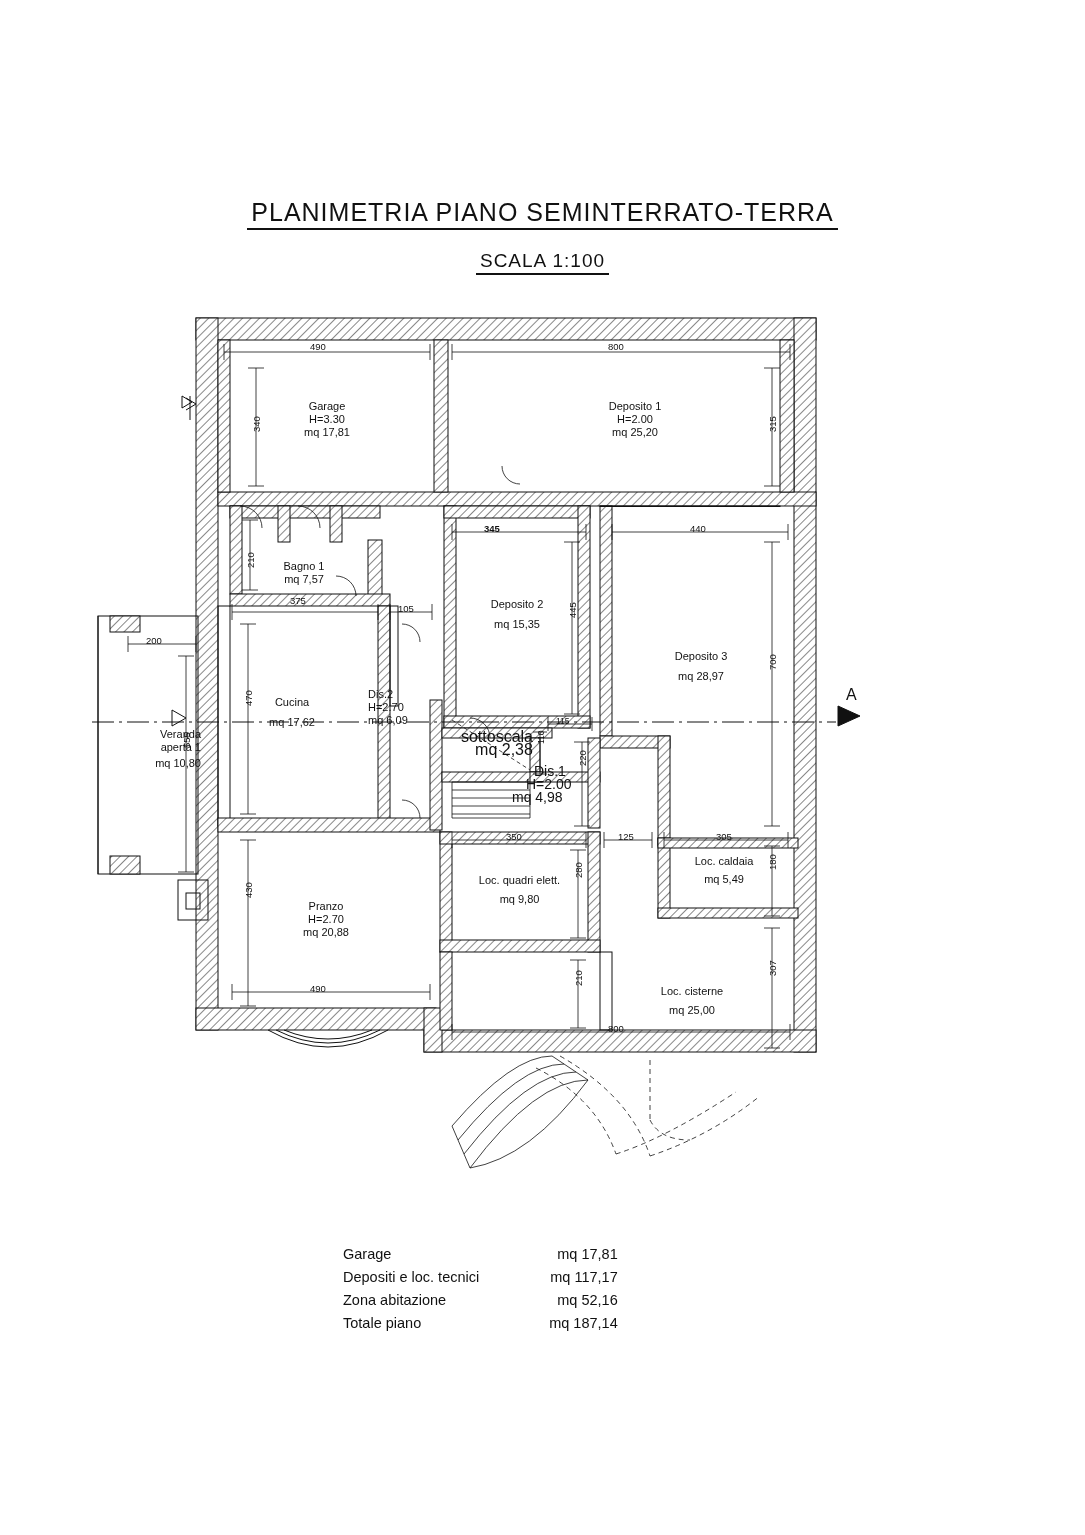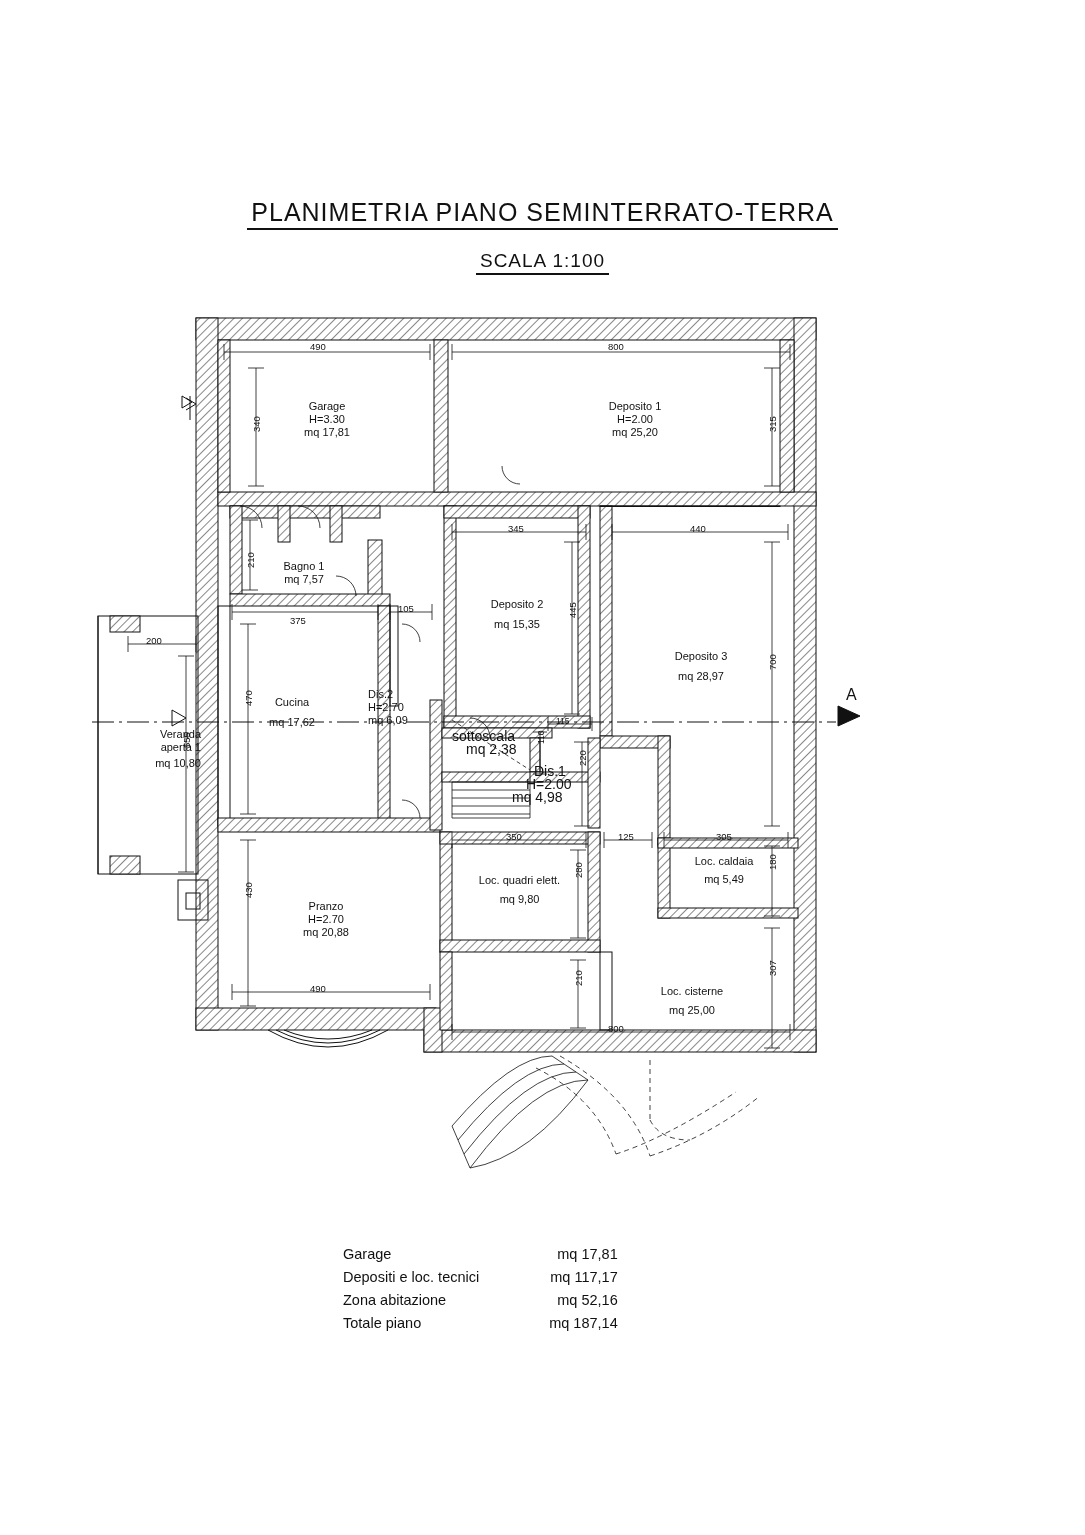--- a/index.html
+++ b/index.html
@@ -305,21 +305,21 @@
   <div>Cucina</div>
   <div style="margin-top:7px">mq  17,62</div>
 </div>
 
 <div class="lbl" style="left:368px;top:688px;width:62px;text-align:left;">
   <div>Dis.2</div>
   <div>H=2.70</div>
   <div>mq  6,09</div>
 </div>
 
-<div class="lbl" style="left:452px;top:730px;width:90px;text-align:left;font-size:14px;">
+<div class="lbl" style="left:452px;top:730px;width:90px;text-align:center;font-size:16px;">
   <div>sottoscala</div>
   <div style="padding-left:14px">mq  2,38</div>
 </div>
 
 <div class="lbl" style="left:512px;top:765px;width:80px;text-align:left;font-size:14px;">
   <div style="padding-left:22px">Dis.1</div>
   <div style="padding-left:14px">H=2.00</div>
   <div>mq  4,98</div>
 </div>
 
@@ -348,23 +348,23 @@
   <div>Veranda</div>
   <div>aperta 1</div>
   <div style="margin-top:3px">mq  10,80</div>
 </div>
 
 <div class="dim" style="left:310px;top:342px;">490</div>
 <div class="dim" style="left:608px;top:342px;">800</div>
 <div class="dimv" style="left:252px;top:432px;">340</div>
 <div class="dimv" style="left:768px;top:432px;">315</div>
 <div class="dimv" style="left:246px;top:568px;">210</div>
-<div class="dim" style="left:290px;top:616px;">375</div>
+<div class="dim" style="left:290px;top:596px;">375</div>
 <div class="dim" style="left:398px;top:604px;">105</div>
-<div class="dim" style="left:508px;top:524px;">345</div>
+<div class="dim" style="left:484px;top:524px;font-weight:bold;">345</div>
 <div class="dim" style="left:690px;top:524px;">440</div>
 <div class="dimv" style="left:568px;top:618px;">445</div>
 <div class="dimv" style="left:768px;top:670px;">700</div>
 <div class="dimv" style="left:244px;top:706px;">470</div>
 <div class="dim" style="left:146px;top:636px;">200</div>
 <div class="dimv" style="left:182px;top:748px;">555</div>
 <div class="dimv" style="left:536px;top:744px;font-size:8.5px;">110</div>
 <div class="dim" style="left:556px;top:716px;font-size:8.5px;">115</div>
 <div class="dimv" style="left:578px;top:766px;">220</div>
 <div class="dimv" style="left:244px;top:898px;">430</div>

